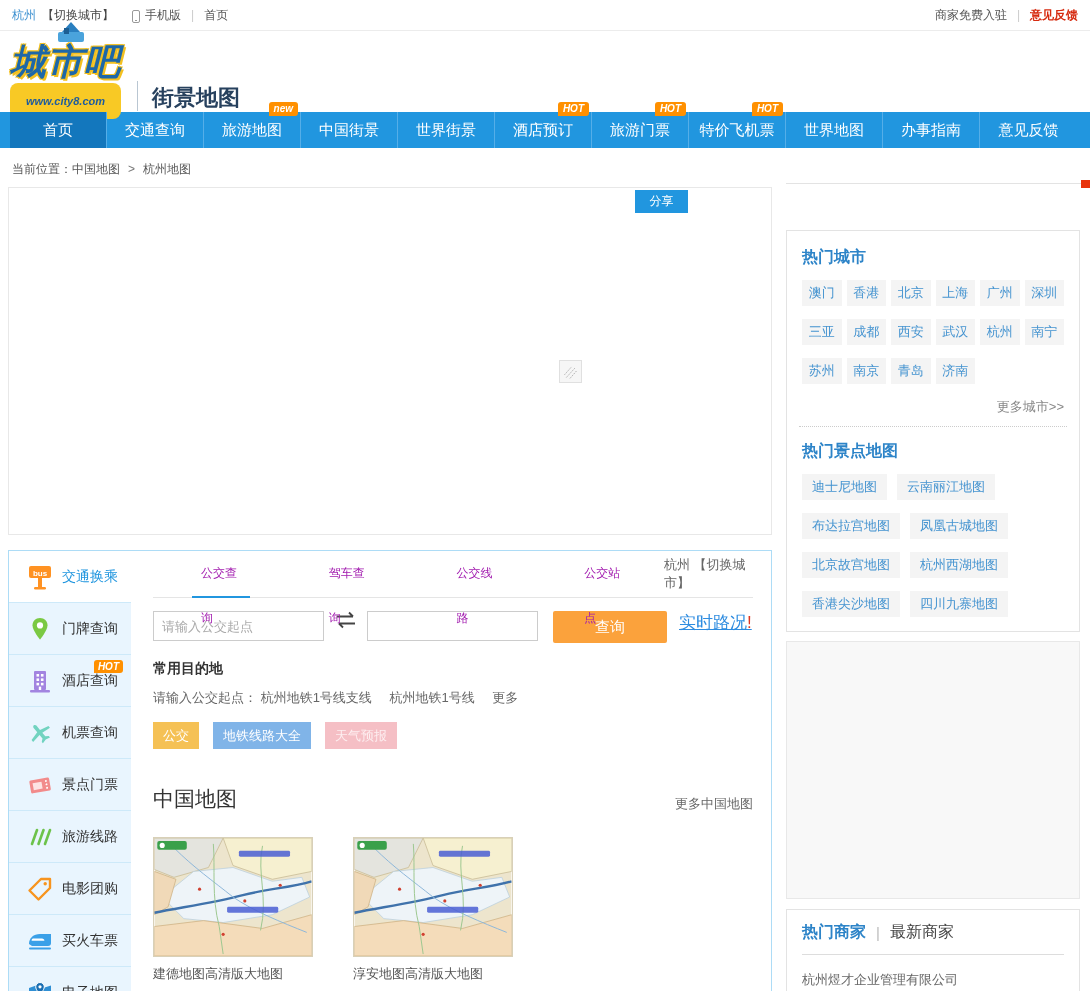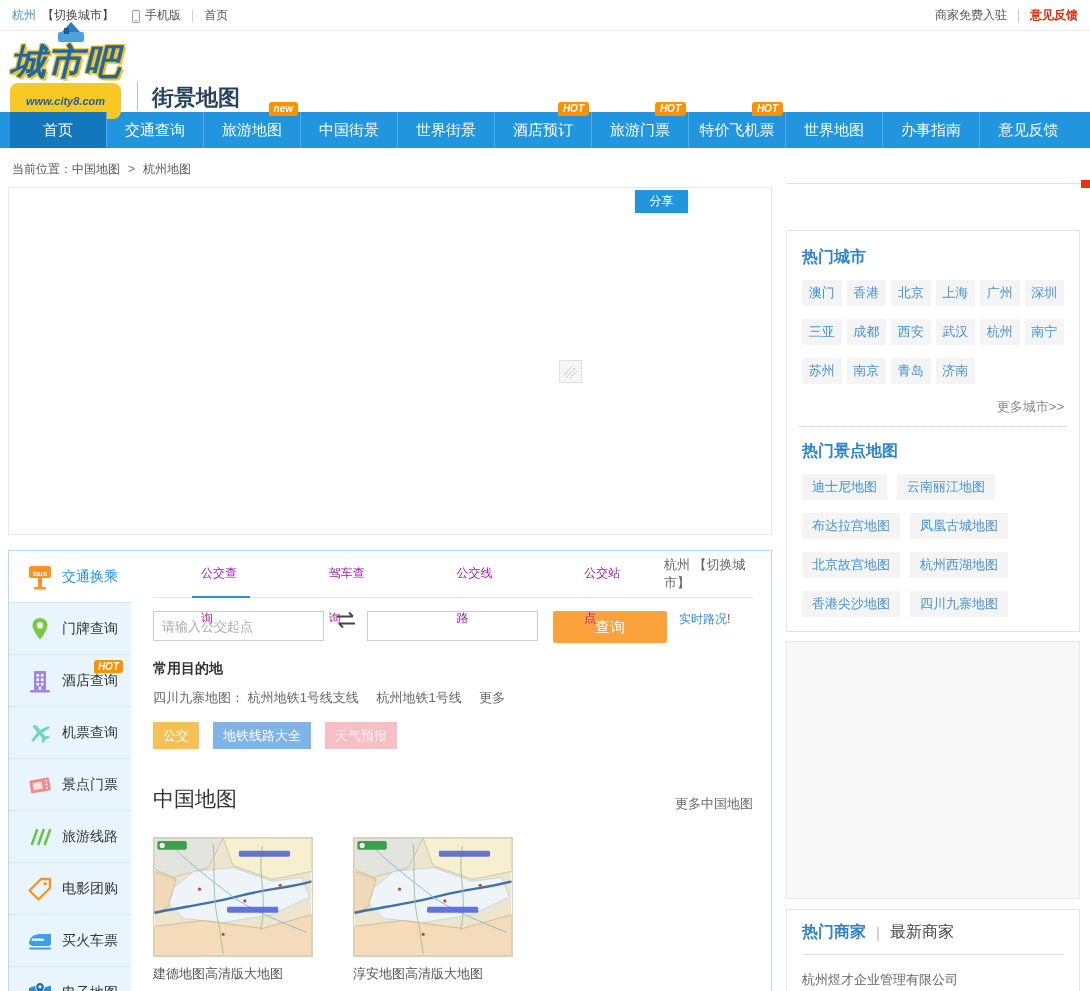--- a/index.html
+++ b/index.html
@@ -79,21 +79,21 @@
   .tabs-city { margin-left:auto; font-size:13px; color:#666; }
 
   .form-row { margin-top:13px; display:flex; }
   .txt-input { width:171px; height:30px; border:1px solid #ccc; padding:0 8px; font-size:13px; color:#333;
                font-family:"Liberation Sans","DejaVu Sans",sans-serif; }
   .txt-input::placeholder { color:#aaa; }
   .swap { width:43px; text-align:center; }
   .query-btn { width:114px; height:32px; background:#fba23c; border:none; color:#fff; font-size:15px;
                margin-left:15px; cursor:pointer; border-radius:2px;
                font-family:"Liberation Sans","DejaVu Sans",sans-serif; }
-  .traffic-link { margin-left:12px; font-size:12px; color:#2e8ce0; }
+  .traffic-link { margin-left:12px; font-size:17px; color:#2e8ce0;text-decoration:underline; }
   .traffic-link .bang { color:#e03520; }
 
   .dest-title { margin-top:17px; font-size:14px; font-weight:bold; color:#333; }
   .metro-row { margin-top:11px; font-size:13px; color:#666; }
   .metro-row a { margin-right:14px; color:#666; }
 
   .tags-row { margin-top:15px; display:flex; }
   .tagbtn { display:inline-block; color:#fff; font-size:13px; line-height:27px; padding:0 10px; margin-right:14px; }
   .tag-yellow { background:#f5c155; }
   .tag-blue { background:#80b4e8; }
@@ -334,21 +334,21 @@
               <path d="M21 12.5H5M9 16.5l-4-4" stroke="#444" stroke-width="1.8" fill="none"></path>
             </svg>
           </span>
           <input class="txt-input" type="text" value="" style="">
           <button class="query-btn">查询</button>
           <a class="traffic-link"><span>实时路况</span><span class="bang">!</span></a>
         </div>
 
         <div class="dest-title">常用目的地</div>
         <div class="metro-row">
-          <span>四川九寨地图：</span>
+          <span>请输入公交起点：</span>
           <a>杭州地铁1号线支线</a>
           <a>杭州地铁1号线</a>
           <a>更多</a>
         </div>
 
         <div class="tags-row">
           <a class="tagbtn tag-yellow">公交</a>
           <a class="tagbtn tag-blue">地铁线路大全</a>
           <a class="tagbtn tag-pink">天气预报</a>
         </div>

